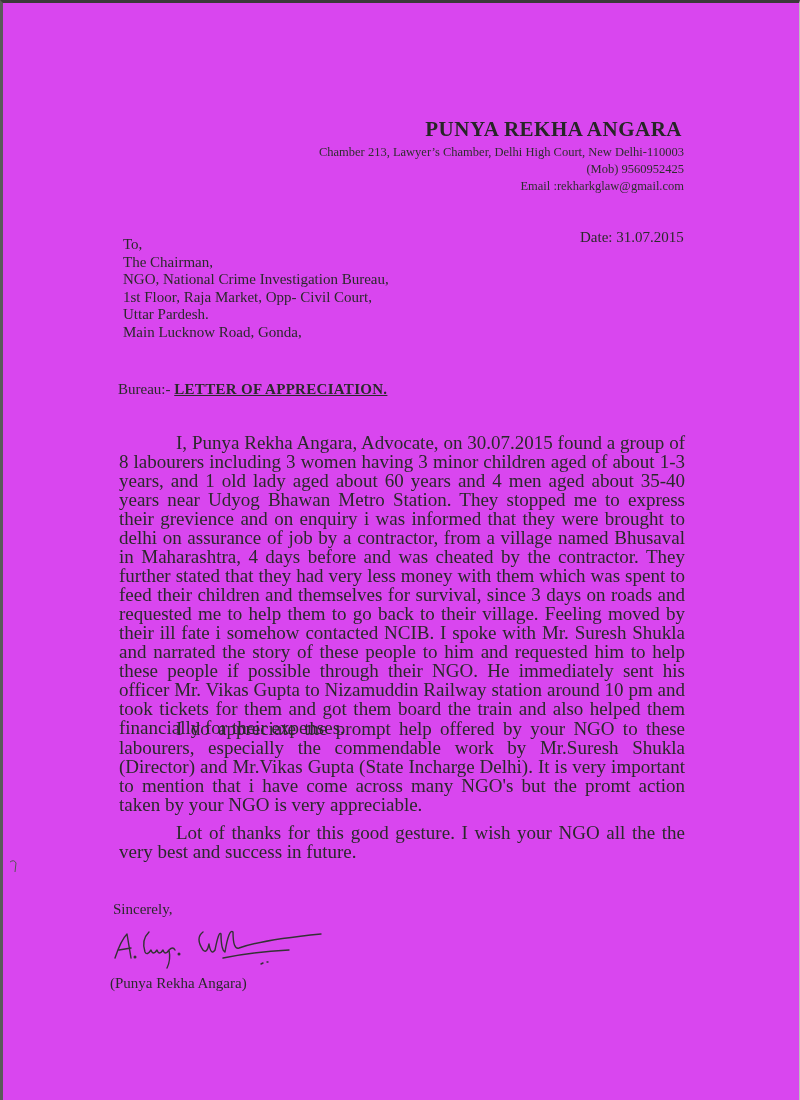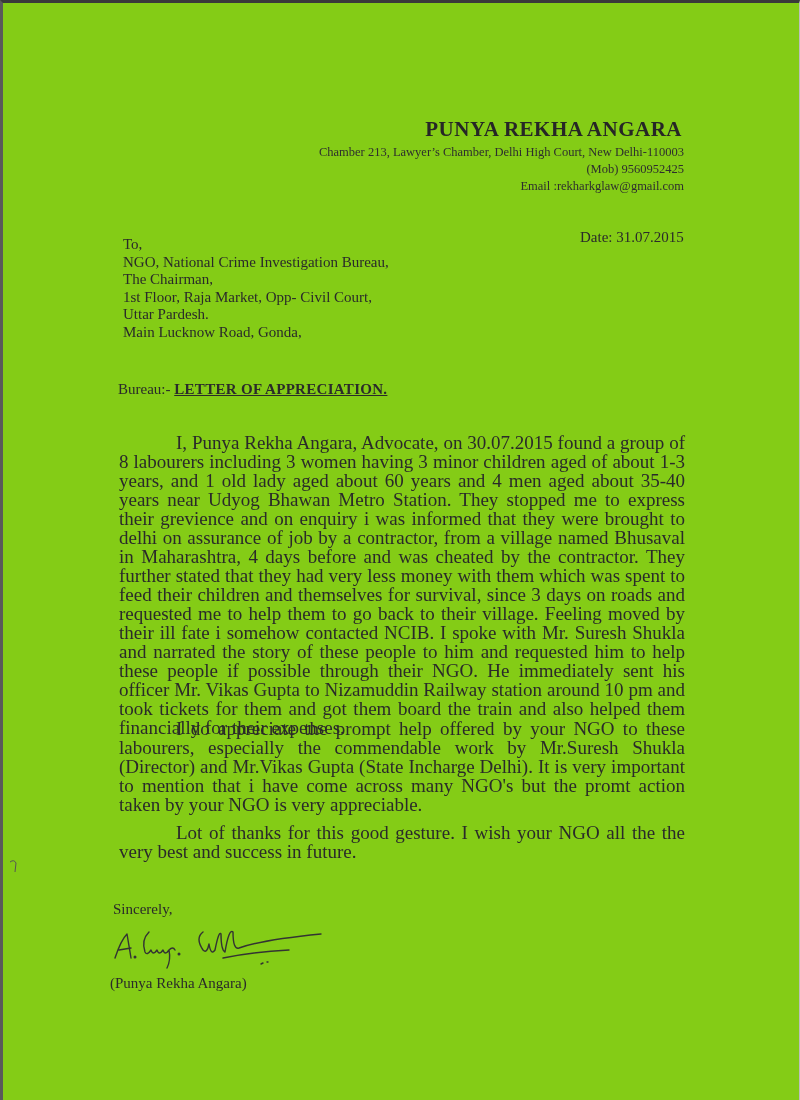--- a/index.html
+++ b/index.html
@@ -9,21 +9,21 @@
     font-family: "Liberation Serif", "DejaVu Serif", serif;
     color: #2a2a2a;
     position: relative;
   }
   .page {
     position: absolute; left: 0; top: 0; width: 800px; height: 1100px;
     box-sizing: border-box;
     border-top: 3px solid #3a3a3a;
     border-left: 3px solid #5a5a5a;
     border-right: 1px solid #bdbdbd;
-    background: #84cc16;
+    background: #d946ef;
   }
   .letterhead { position: absolute; right: 115px; top: 114px; text-align: right; }
   .lh-name { font-size: 21px; font-weight: bold; letter-spacing: 0.5px; color: #262626; }
   .lh-line { font-size: 12.5px; line-height: 17px; color: #2e2e2e; }
   .lh-name-wrap { text-align: right; margin-bottom: 2px; margin-right: 2px; }
 
   .date { position: absolute; left: 577px; top: 226px; font-size: 15px; }
 
   .recipient { position: absolute; left: 120px; top: 233px; font-size: 15px; line-height: 17.5px; }
   .recipient div { white-space: nowrap; }
@@ -52,22 +52,22 @@
     <div class="lh-name-wrap"><span class="lh-name">PUNYA REKHA ANGARA</span></div>
     <div class="lh-line">Chamber 213, Lawyer’s Chamber, Delhi High Court, New Delhi-110003</div>
     <div class="lh-line">(Mob) 9560952425</div>
     <div class="lh-line">Email :rekharkglaw@gmail.com</div>
   </div>
 
   <div class="date">Date: 31.07.2015</div>
 
   <div class="recipient">
     <div>To,</div>
+    <div>The Chairman,</div>
     <div>NGO, National Crime Investigation Bureau,</div>
-    <div>The Chairman,</div>
     <div>1st Floor, Raja Market, Opp- Civil Court,</div>
     <div>Uttar Pardesh.</div>
     <div>Main Lucknow Road, Gonda,</div>
   </div>
 
   <div class="subject">
     <span>Bureau:- </span><span class="subj-title">LETTER OF APPRECIATION.</span>
   </div>
 
   <div class="para p1"><span class="indent"></span><span>I, Punya Rekha Angara, Advocate, on 30.07.2015 found a group of 8 labourers including 3 women having 3 minor children aged of about 1-3 years,  and 1 old lady aged about 60 years and 4 men aged about 35-40 years near Udyog Bhawan Metro Station. They stopped me to express their grevience and on enquiry i was informed that they were brought to delhi on assurance of job by a contractor, from a village named Bhusaval in Maharashtra, 4 days before and was cheated by the contractor. They further stated that they had very less money with them which was spent to feed their children and themselves for survival, since 3 days on roads and requested me to help them to go back to their village. Feeling moved by their ill fate i somehow contacted NCIB. I spoke with Mr. Suresh Shukla and narrated the story of these people to him and requested him to help these people if possible through their NGO. He immediately sent his officer Mr. Vikas Gupta to Nizamuddin Railway station around  10 pm and took tickets for them and got them board the train and also helped them financially for their expenses.</span></div>

